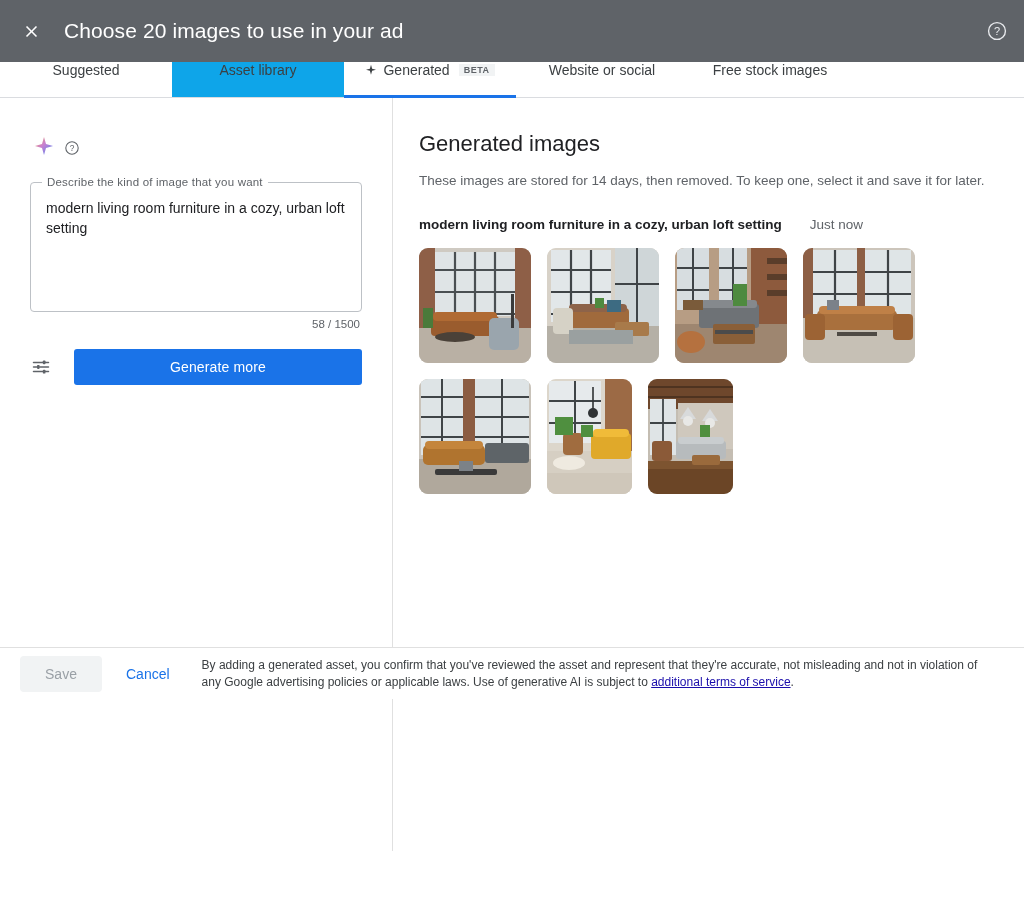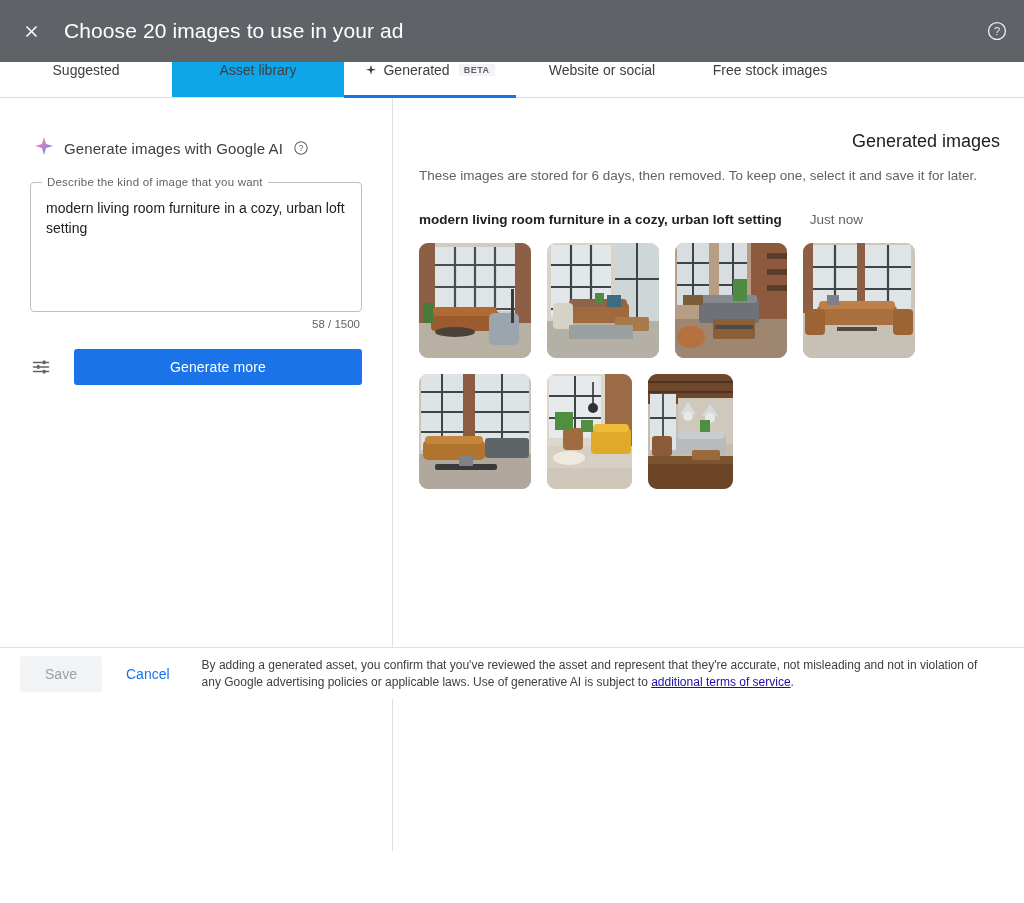--- a/index.html
+++ b/index.html
@@ -211,25 +211,24 @@
 
   
   .right-panel {
     position: absolute;
     left: 393px; top: 0;
     width: 631px; height: 753px;
     padding: 33px 24px 0 26px;
     overflow: hidden;
   }
   .rp-title {
-    font-size: 18px;
+    font-size: 22px;
     font-weight: 400;
     color: #202124;
     letter-spacing: 0;
-    text-align: right;
   }
   .rp-desc {
     margin-top: 13px;
     font-size: 13.5px;
     line-height: 21px;
     color: #5f6368;
     max-width: 580px;
   }
   .prompt-row {
     margin-top: 26px;
@@ -378,21 +377,20 @@
             <defs>
               <linearGradient id="sparkGrad" x1="0" y1="0" x2="1" y2="1">
                 <stop offset="0%" stop-color="#f2a05a"></stop>
                 <stop offset="45%" stop-color="#c97fd0"></stop>
                 <stop offset="100%" stop-color="#4285f4"></stop>
               </linearGradient>
             </defs>
             <path d="M12 1.2 14.4 9.6 22.8 12 14.4 14.4 12 22.8 9.6 14.4 1.2 12 9.6 9.6z" fill="url(#sparkGrad)"></path>
           </svg>
         </span>
-        <span class="gen-title">Generate images with Google AI</span>
         <span class="help-sm">
           <svg width="16" height="16" viewBox="0 0 24 24" aria-hidden="true">
             <circle cx="12" cy="12" r="9.3" fill="none" stroke="#5f6368" stroke-width="1.6"></circle>
             <text x="12" y="16.6" text-anchor="middle" font-family="Liberation Sans, sans-serif" font-size="12.5" fill="#5f6368">?</text>
           </svg>
         </span>
       </div>
 
       <div class="textfield">
         <span class="tf-label">Describe the kind of image that you want</span>
@@ -418,21 +416,21 @@
               <rect x="14.2" y="15.2" width="3.2" height="4.6" rx="1"></rect>
             </g>
           </svg>
         </div>
         <button class="gen-more-btn">Generate more</button>
       </div>
     </div>
 
     <div class="right-panel">
       <div class="rp-title">Generated images</div>
-      <div class="rp-desc">These images are stored for 6 days, then removed. To keep one, select it and save it for later.</div>
+      <div class="rp-desc">These images are stored for 14 days, then removed. To keep one, select it and save it for later.</div>
 
       <div class="prompt-row">
         <span class="prompt-text">modern living room furniture in a cozy, urban loft setting</span>
         <span class="prompt-time">Just now</span>
       </div>
 
       <div class="thumb-grid">
 
         <div class="thumb" style="width:112px;height:115px">
           <svg width="112" height="115" viewBox="0 0 112 115" aria-hidden="true">

